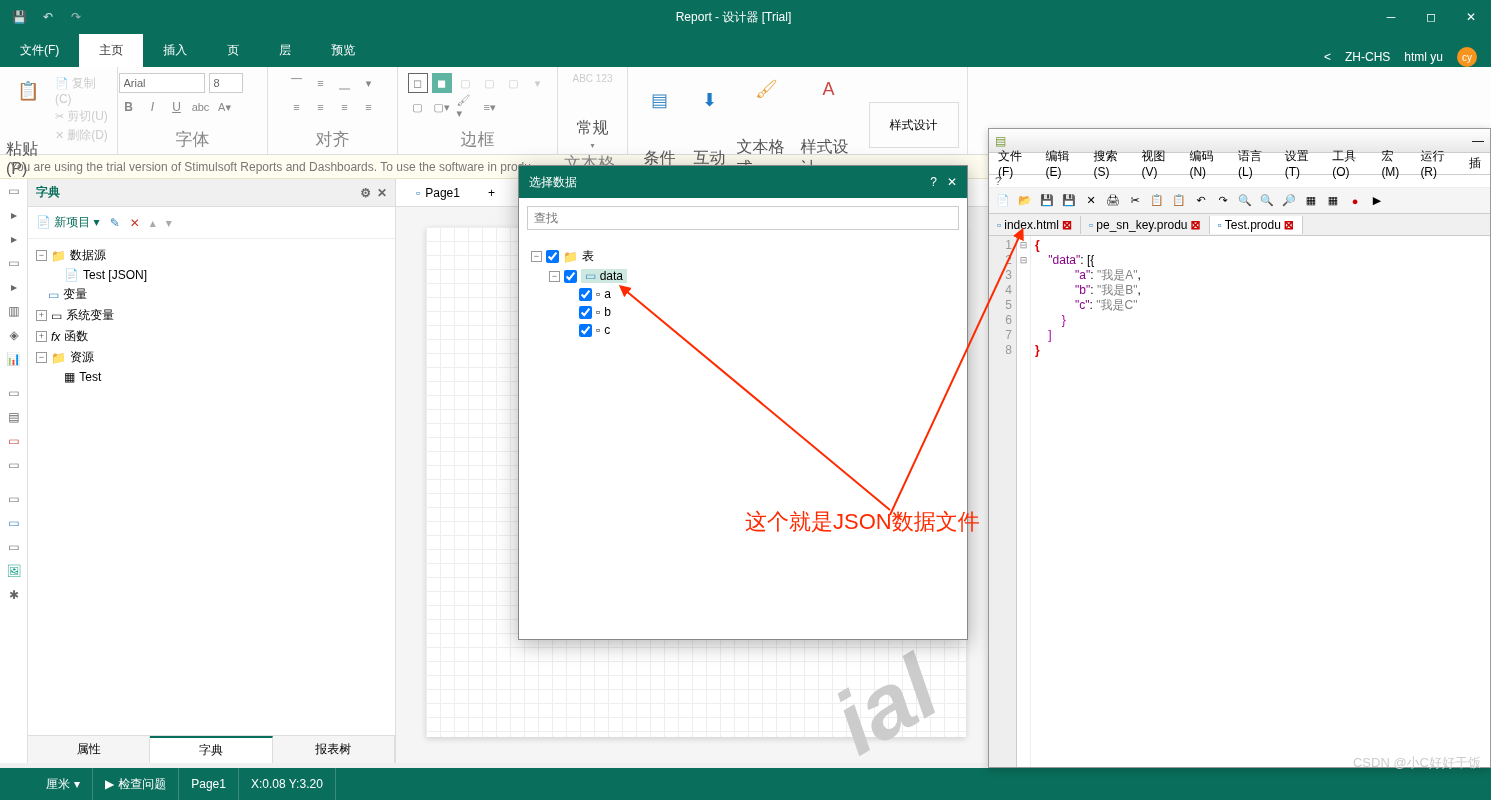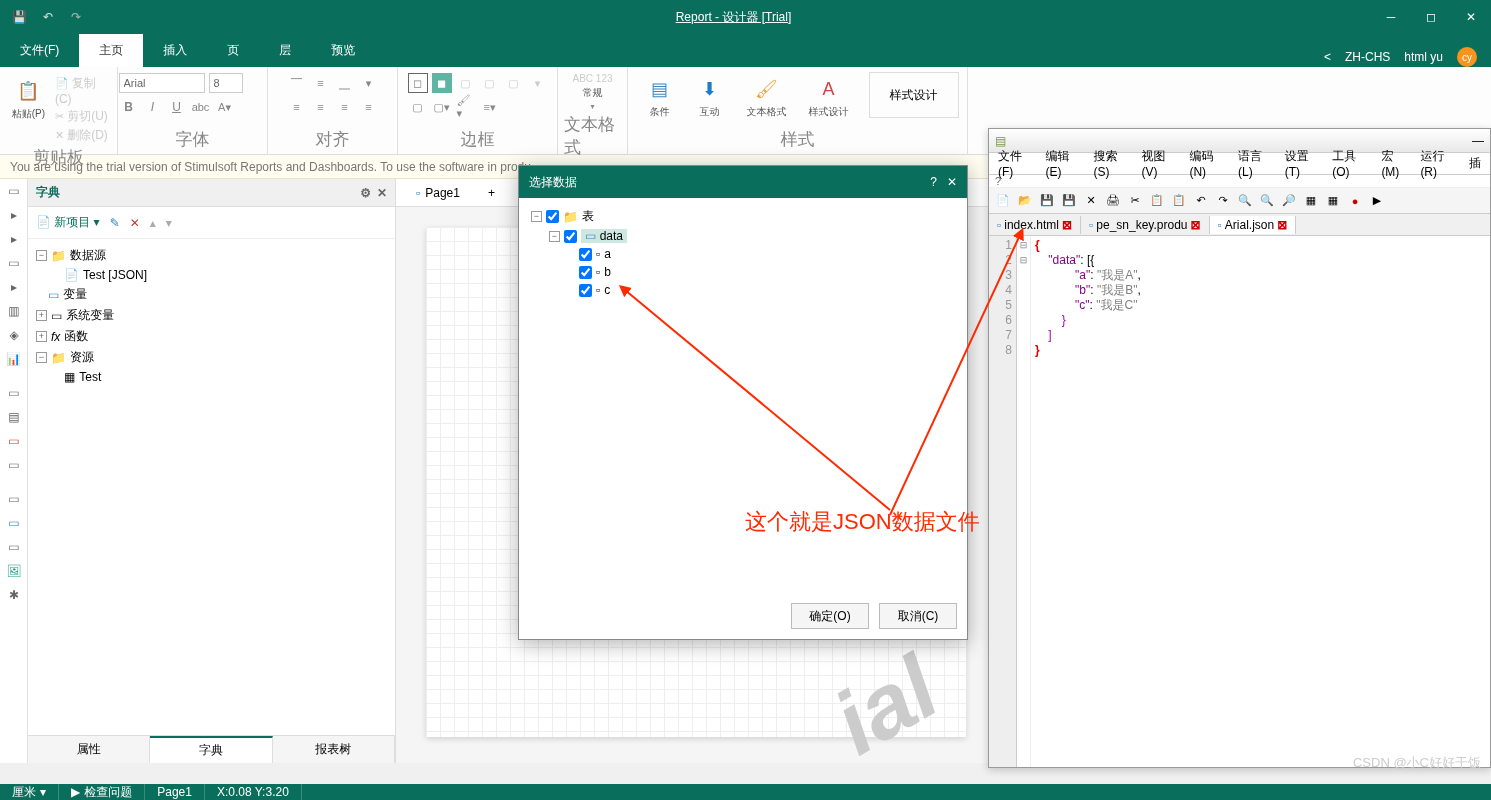--- a/index.html
+++ b/index.html
@@ -2,42 +2,42 @@
 <html><head>
 <meta charset="utf-8">
 <style>
 * { margin:0; padding:0; box-sizing:border-box; font-family:"Microsoft YaHei","Segoe UI",Arial,sans-serif; font-size:12px; }
 body { background:#f0f0f0; width:1491px; height:800px; overflow:hidden; position:relative; }
 
 
 .titlebar { height:34px; background:#0a6e5c; color:#fff; display:flex; align-items:center; }
 .titlebar .qat { display:flex; padding:0 8px; gap:4px; }
 .titlebar .qat-btn { width:24px; height:24px; display:flex; align-items:center; justify-content:center; cursor:pointer; opacity:.8; }
-.titlebar .title { flex:1; text-align:center;text-decoration:underline; }
+.titlebar .title { flex:1; text-align:center; }
 .titlebar .winbtns { display:flex; }
 .titlebar .winbtn { width:40px; height:34px; display:flex; align-items:center; justify-content:center; cursor:pointer; }
 
 
 .ribbon-tabs { height:33px; background:#0a6e5c; display:flex; align-items:flex-end; color:#fff; }
 .ribbon-tab { padding:8px 20px; cursor:pointer; }
 .ribbon-tab.active { background:#fff; color:#333; }
 .ribbon-right { margin-left:auto; display:flex; align-items:center; gap:14px; padding-right:14px; color:#fff; }
 .avatar { width:20px; height:20px; border-radius:50%; background:#f7941d; color:#fff; display:flex; align-items:center; justify-content:center; font-size:10px; }
 
 
 .ribbon { height:88px; background:#fdfdfd; border-bottom:1px solid #ddd; display:flex; }
 .ribbon-group { border-right:1px solid #e0e0e0; padding:2px 6px 0 6px; display:flex; flex-direction:column; align-items:center; justify-content:space-between; }
 .ribbon-group-label { color:#888; font-size:17px; padding:2px 0 3px 0; }
 .rg-row { display:flex; gap:4px; align-items:center; }
 .rg-col { display:flex; flex-direction:column; gap:2px; }
 .rbtn-s { width:20px; height:20px; display:flex; align-items:center; justify-content:center; cursor:pointer; color:#888; border:1px solid transparent; font-size:11px; }
 .rinput { height:20px; border:1px solid #ccc; background:#fff; font-size:11px; padding:0 4px; color:#666; }
 .ribbon-big { display:flex; flex-direction:column; align-items:center; width:46px; padding-top:4px; cursor:pointer; gap:2px;}
 .ribbon-big .ico { width:28px; height:28px; display:flex; align-items:center; justify-content:center; font-size:18px; }
-.ribbon-big .lbl { font-size:10px; color:#555; }
+.ribbon-big .lbl { font-size:16px; color:#555;margin-top:32px; }
 .disabled { color:#ccc !important; }
 
 
 .banner { height:24px; background:#fffdf0; border-bottom:1px solid #e8e4c8; color:#777; font-size:11px; display:flex; align-items:center; padding:0 10px; }
 
 
 .main { display:flex; height:584px; }
 .sidetools { width:28px; background:#fff; border-right:1px solid #e0e0e0; display:flex; flex-direction:column; padding-top:2px; gap:4px; }
 .sidetool { width:28px; height:20px; display:flex; align-items:center; justify-content:center; cursor:pointer; color:#666; font-size:12px;}
 
@@ -89,21 +89,21 @@
 .ed-tab { padding:2px 8px; border-right:1px solid #ccc; display:flex; align-items:center; gap:3px; cursor:pointer; font-family:monospace; font-size:11px; }
 .ed-tab.active { background:#fff; }
 .ed-close { color:#c00; font-weight:bold; cursor:pointer; }
 .editor-body { flex:1; display:flex; font-family:Consolas,monospace; font-size:12px; }
 .ed-gutter { width:28px; background:#eee; color:#999; text-align:right; padding:2px 4px 0 0; border-right:1px solid #ccc; line-height:15px; }
 .ed-fold { width:14px; background:#fff; border-right:1px solid #eee; padding-top:2px; line-height:15px; text-align:center; font-size:9px; color:#888; }
 .ed-code { flex:1; padding:2px 4px; line-height:15px; white-space:pre; }
 .kw { color:#808; } .str { color:#808080; } .br1 { color:#d00; font-weight:bold; } .br2 { color:#a0a; }
 
 
-.statusbar { height:16px; background:#0a6e5c; color:#fff; display:flex; align-items:flex-end; font-size:11px; position:absolute; bottom:0; left:0; right:0; }
+.statusbar { height:32px; background:#0a6e5c; color:#fff; display:flex; align-items:flex-end; font-size:11px; position:absolute; bottom:0; left:0; right:0;padding-left:34px; }
 .sb-item { padding:0 12px; border-right:1px solid rgba(255,255,255,.2); height:100%; display:flex; align-items:center; gap:4px; }
 .csdn-wm { position:absolute; right:10px; bottom:28px; color:#ccc; font-size:13px; z-index:100;}
 </style>
 </head>
 <body>
 
 <div class="titlebar">
   <div class="qat">
     <div class="qat-btn">💾</div>
     <div class="qat-btn">↶</div>
@@ -340,20 +340,23 @@
 </div>
 
 <div class="dialog">
   <div class="dlg-title">
     <span>选择数据</span>
     <div class="dlg-title-right">
       <span>?</span>
       <span>✕</span>
     </div>
   </div>
+  <div class="dlg-search">
+    <input placeholder="查找" style="">
+  </div>
   <div class="dlg-tree">
     <div class="dlg-node">
         <span class="tree-toggle">−</span>
         <input type="checkbox" checked="" style="">
         <span>📁</span>
         <span>表</span>
       </div>
     <div class="dlg-node" style="padding-left:18px">
         <span class="tree-toggle">−</span>
         <input type="checkbox" checked="" style="">
@@ -367,24 +370,20 @@
     <div class="dlg-node" style="padding-left:48px">
         <input type="checkbox" checked="" style="">
         <span>▫</span>
         <span>b</span>
       </div>
     <div class="dlg-node" style="padding-left:48px">
         <input type="checkbox" checked="" style="">
         <span>▫</span>
         <span>c</span>
       </div>
-  </div>
-  <div class="dlg-buttons">
-    <button>确定(O)</button>
-    <button>取消(C)</button>
   </div>
 </div>
 
 <svg class="arrow-svg" style="left:610px;top:275px" width="380" height="260">
   <defs>
       <marker id="ah1" markerWidth="10" markerHeight="10" refX="2" refY="3" orient="auto">
         <path d="M0,0 L0,6 L6,3 z" fill="#ff2a00"></path>
       </marker>
     </defs>
   <line x1="280" y1="235" x2="15" y2="15" stroke="#ff2a00" stroke-width="2" marker-end="url(#ah1)"></line>
@@ -445,21 +444,21 @@
         <span>index.html</span>
         <span class="ed-close">⊠</span>
       </div>
     <div class="ed-tab">
         <span style="color:#3b88c3">▫</span>
         <span>pe_sn_key.produ</span>
         <span class="ed-close">⊠</span>
       </div>
     <div class="ed-tab active">
         <span style="color:#3b88c3">▫</span>
-        <span>Arial.json</span>
+        <span>Test.produ</span>
         <span class="ed-close">⊠</span>
       </div>
   </div>
   <div class="editor-body">
     <div class="ed-gutter">1<br>2<br>3<br>4<br>5<br>6<br>7<br>8</div>
     <div class="ed-fold">⊟<br>⊟<br><br><br><br><br><br></div>
     <div class="ed-code"><span class="br1">{</span>
     <span class="kw">"data"</span><span>: [{</span>
             <span class="kw">"a"</span>: <span class="str">"我是A"</span>,
             <span class="kw">"b"</span>: <span class="str">"我是B"</span>,

